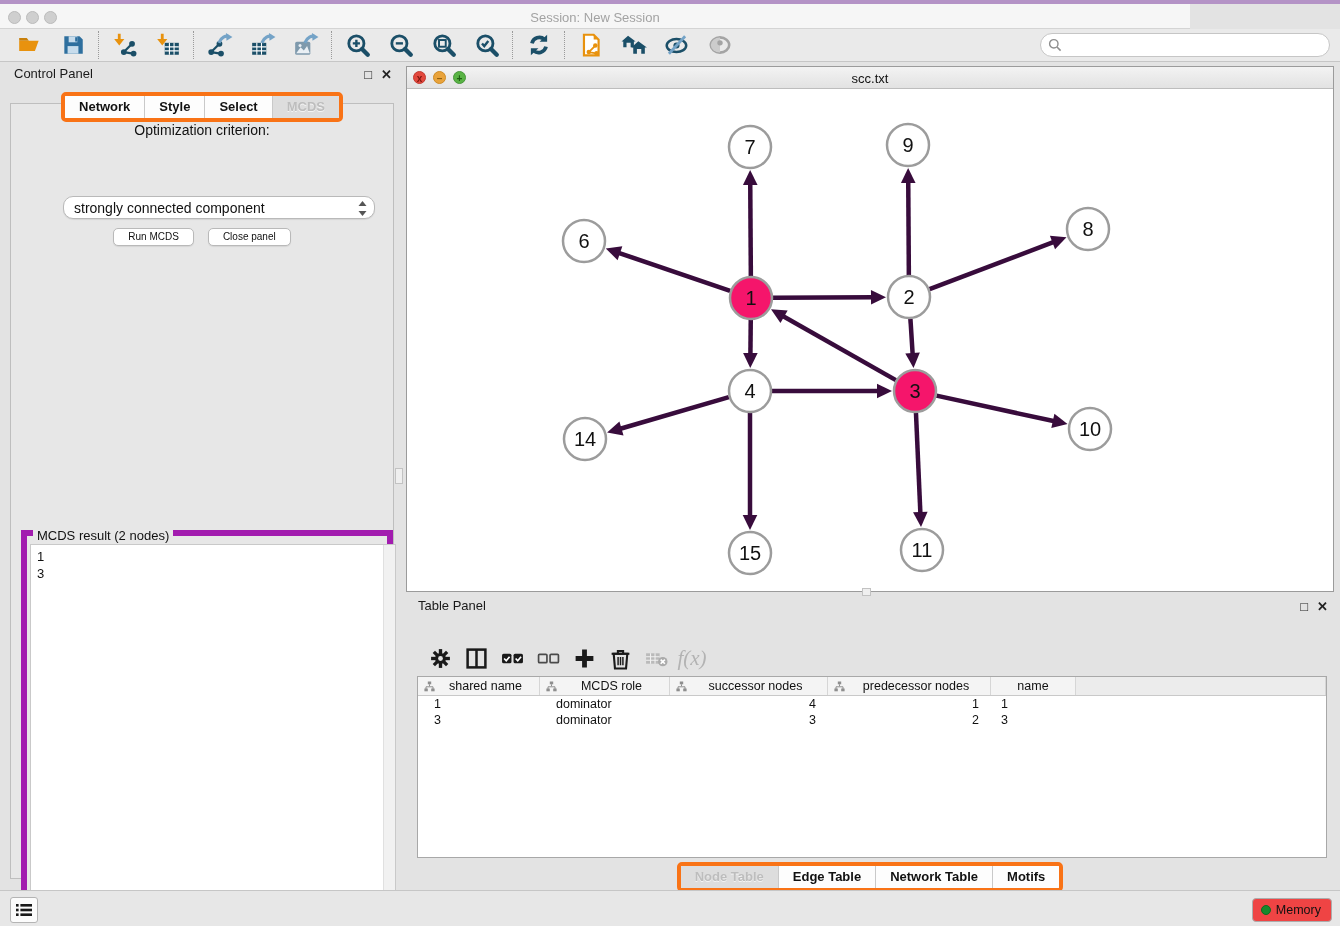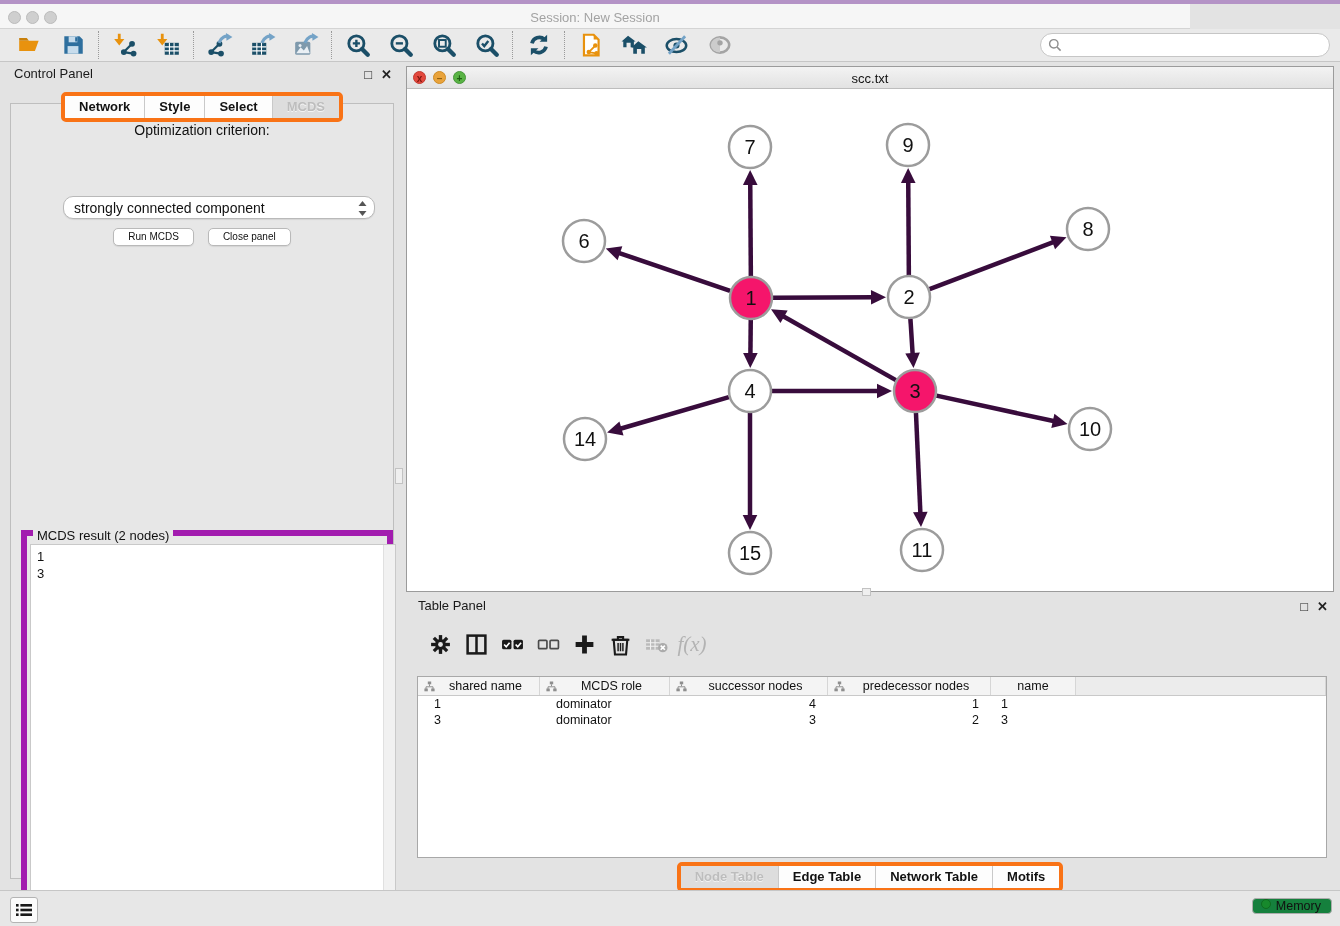--- a/index.html
+++ b/index.html
@@ -53,35 +53,35 @@
   .net-titlebar .green { left:46px; background:#59B344; border:1px solid #47963A; color:#1E5F12; }
   .net-title { position:absolute; top:4px; width:100%; text-align:center; font-size:13px; color:#111; }
   .net-canvas { position:absolute; left:0; top:22px; }
 
   .split-handle-left { position:absolute; left:395px; top:468px; width:8px; height:16px; background:#EFEFEF; border:1px solid #C2C2C2; }
   .split-handle-bottom { position:absolute; left:862px; top:588px; width:9px; height:8px; background:#EFEFEF; border:1px solid #C2C2C2; }
 
   
   .table-panel { position:absolute; left:406px; top:598px; width:928px; height:290px; }
   .tp-header { font-size:13px; color:#1A1A1A; padding-left:12px; height:20px; }
-  .tp-toolbar { position:absolute; left:11px; top:26px; width:906px; height:40px; display:flex; align-items:center; gap:6px; padding-left:8px; }
+  .tp-toolbar { position:absolute; left:11px; top:40px; width:906px; height:40px; display:flex; align-items:center; gap:6px; padding-left:8px; }
   .tp-btn { width:30px; height:30px; display:flex; align-items:center; justify-content:center; }
   .fx { font-family:"Liberation Serif", serif; font-style:italic; font-size:21px; color:#B3B3B3; }
   .table-box { position:absolute; left:11px; top:78px; width:910px; height:182px; background:#FFF; border:1px solid #A8A8A8; overflow:hidden; }
   .thead { display:flex; height:19px; background:#E9E9E9; border-bottom:1px solid #C9C9C9; }
   .th { background:#F4F4F4; border-right:1px solid #D6D6D6; font-size:12.5px; color:#111; display:flex; align-items:center; justify-content:center; gap:5px; position:relative; }
   .th .hicon { position:absolute; left:6px; top:4px; }
   .trow { display:flex; height:16px; font-size:12.5px; color:#111; }
   .td { overflow:hidden; white-space:nowrap; }
   .tp-tabs { position:absolute; left:0; top:264px; width:100%; display:flex; justify-content:center; }
 
   
   .statusbar { position:absolute; left:0; top:890px; width:1340px; height:36px; background:#E7E7E7; border-top:1px solid #C6C6C6; }
   .list-btn { position:absolute; left:10px; top:6px; width:28px; height:26px; background:#FCFCFC; border:1px solid #B4B4B4; border-radius:3px; display:flex; align-items:center; justify-content:center; }
-  .memory-btn { position:absolute; right:8px; top:7px; height:16px; background:#15803d; border:1px solid #ACACAC; border-radius:4px; display:flex; align-items:flex-start; gap:5px; padding:0 10px 0 8px; font-size:12.5px; color:#111; }
+  .memory-btn { position:absolute; right:8px; top:7px; height:24px; background:#ef4444; border:1px solid #ACACAC; border-radius:4px; display:flex; align-items:center; gap:5px; padding:0 10px 0 8px; font-size:12.5px; color:#111; }
   .memory-dot { width:10px; height:10px; border-radius:50%; background:#17892C; border:1px solid #0F6B20; }
 </style>
 </head>
 <body>
 
 <div class="purple-strip"></div>
 
 <div class="titlebar">
   <div class="traffic t1"></div>
   <div class="traffic t2"></div>

